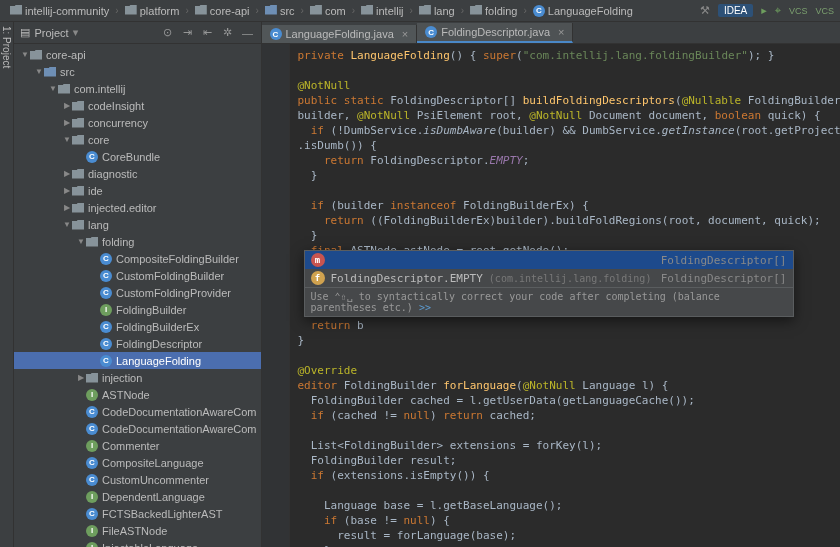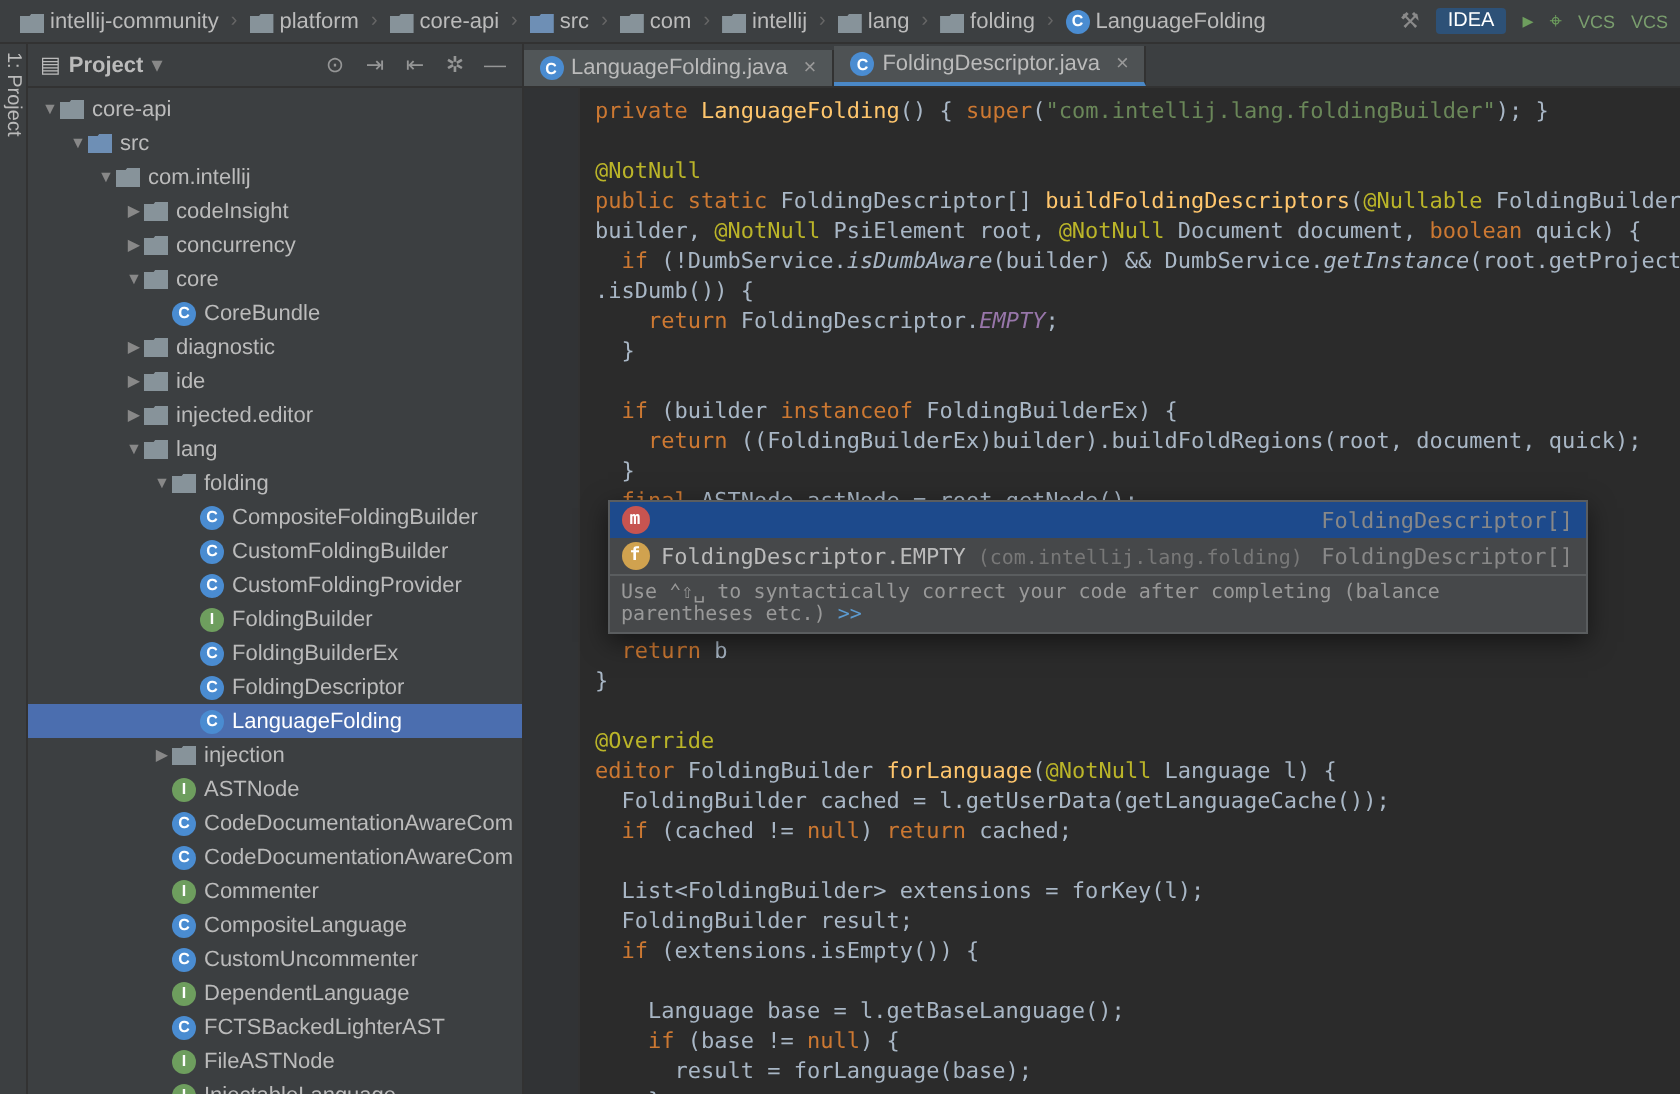--- a/index.html
+++ b/index.html
@@ -1,32 +1,32 @@
 <!DOCTYPE html>
 <html><head>
 <meta charset="utf-8">
 <style>
 * { margin:0; padding:0; box-sizing:border-box; }
 body { font-family:"Segoe UI",Arial,sans-serif; font-size:11px; background:#3c3f41; color:#bbb; width:840px; height:547px; overflow:hidden; }
 .top-nav { height:22px; background:#3c3f41; border-bottom:1px solid #323232; display:flex; align-items:center; padding:0 6px; gap:2px; }
-.bc { display:flex; align-items:flex-end; gap:3px; padding:1px 4px; cursor:pointer; }
+.bc { display:flex; align-items:flex-start; gap:3px; padding:1px 4px; cursor:pointer; }
 .ic-folder { width:12px; height:10px; background:#87939a; clip-path:polygon(0 15%,40% 15%,50% 0,100% 0,100% 100%,0 100%); }
 .ic-folder.src { background:#6e8fb5; }
 .ic-class { width:12px; height:12px; border-radius:50%; background:#4a8cd1; display:flex; align-items:center; justify-content:center; font-size:8px; color:#fff; font-weight:bold; }
 .ic-iface { width:12px; height:12px; border-radius:50%; background:#6e9e5e; display:flex; align-items:center; justify-content:center; font-size:8px; color:#fff; font-weight:bold; }
 .sep { color:#666; font-size:10px; }
 .top-right { margin-left:auto; display:flex; align-items:center; gap:8px; }
 .idea-badge { background:#2d5177; color:#fff; padding:1px 6px; font-size:10px; border-radius:2px; }
 .vcs { color:#7a9e6e; font-size:9px; }
 .main { display:flex; height:calc(100% - 22px); }
 .side-bar { width:14px; background:#3c3f41; border-right:1px solid #323232; }
 .side-bar-lbl { writing-mode:vertical-lr; font-size:10px; padding:4px 1px; color:#bbb; cursor:pointer; }
 .project-pane { width:256px; background:#3c3f41; border-right:1px solid #323232; display:flex; flex-direction:column; }
 .pp-header { height:22px; display:flex; align-items:center; padding:0 6px; border-bottom:1px solid #323232; }
-.pp-title { font-weight:bold; }
+.pp-title { font-weight:normal; }
 .pp-tools { margin-left:auto; display:flex; gap:6px; }
 .pp-tool { width:14px; height:14px; cursor:pointer; opacity:0.7; display:flex; align-items:center; justify-content:center; }
 .tree { flex:1; overflow:auto; padding:2px 0; }
 .tree-row { display:flex; align-items:center; height:17px; padding-right:4px; cursor:pointer; white-space:nowrap; }
 .tree-row.selected { background:#4b6eaf; color:#fff; }
 .arrow { width:10px; text-align:center; color:#888; font-size:8px; }
 .tree-label { margin-left:4px; }
 .editor-area { flex:1; display:flex; flex-direction:column; background:#2b2b2b; }
 .tabs { height:22px; background:#3c3f41; display:flex; align-items:flex-end; border-bottom:1px solid #323232; }
 .tab { display:flex; align-items:center; gap:4px; padding:3px 8px; background:#515658; border-right:1px solid #323232; cursor:pointer; font-size:11px; }

